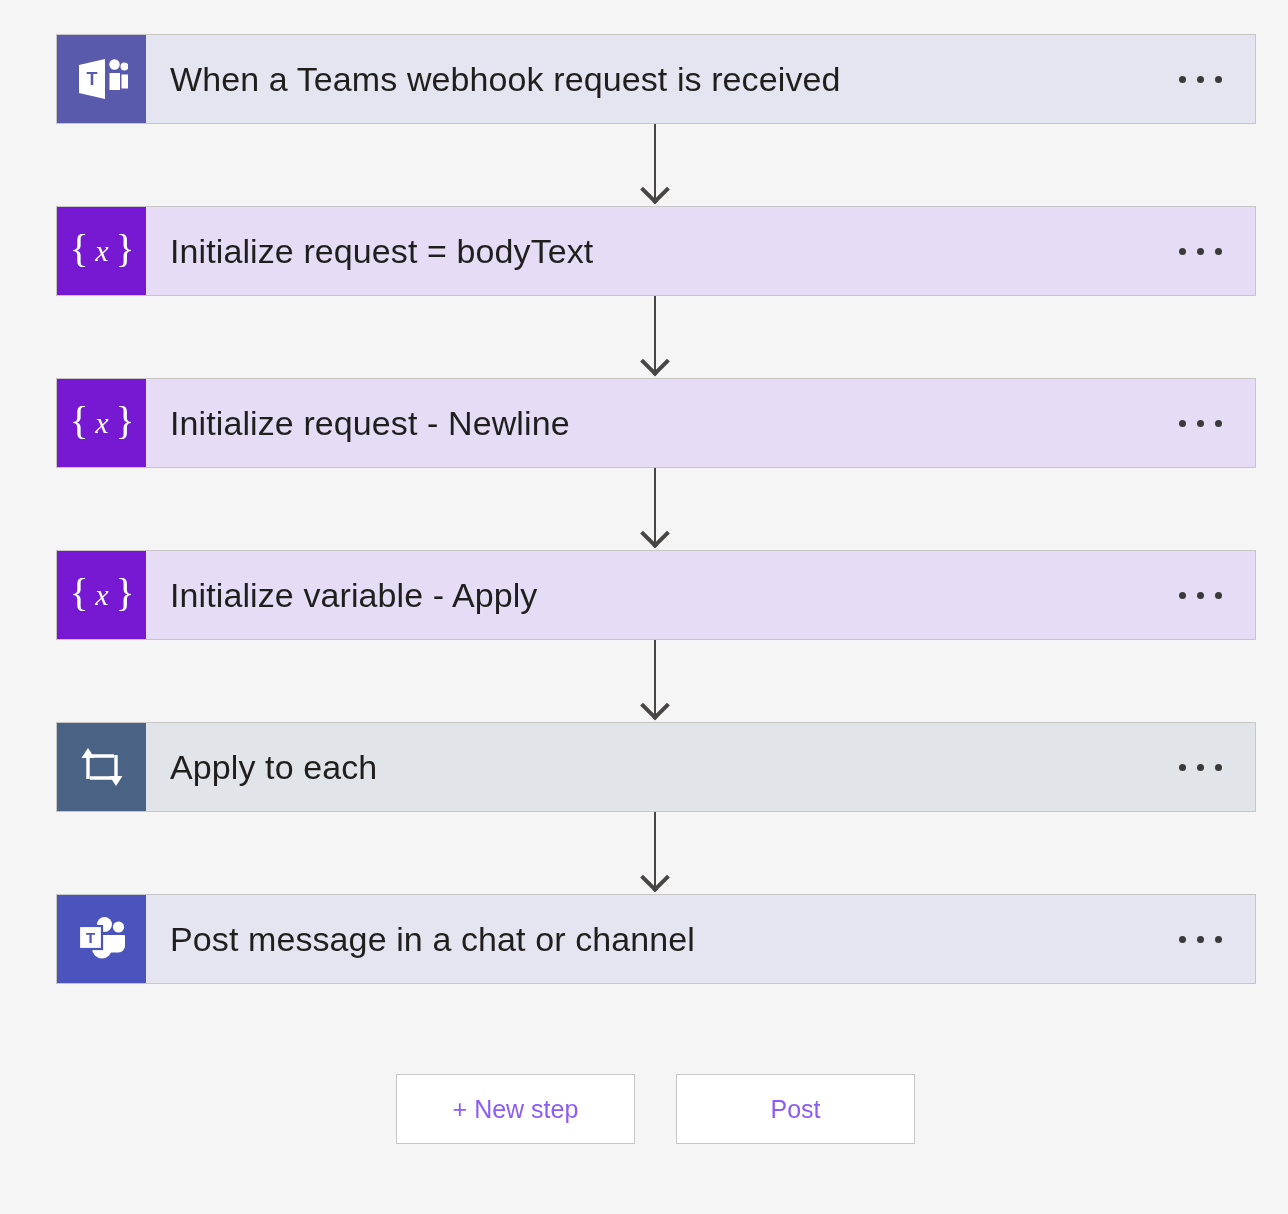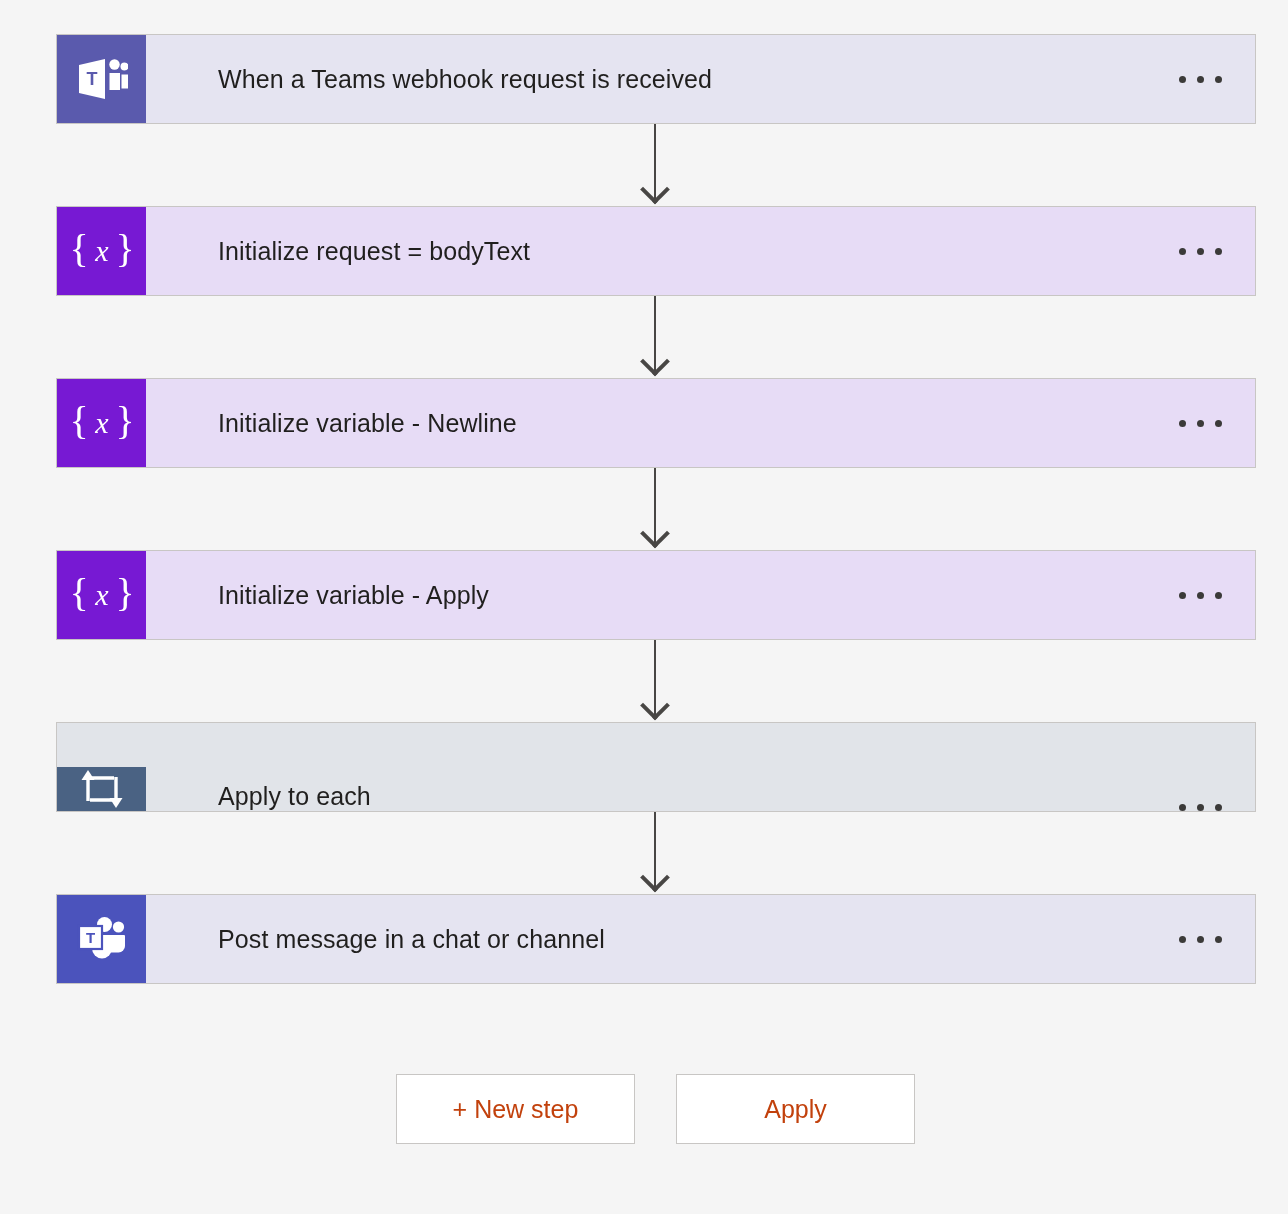--- a/index.html
+++ b/index.html
@@ -37,25 +37,24 @@
     display: flex;
     align-items: center;
     justify-content: center;
   }
 
   .card-label {
     flex: 1 1 auto;
     display: flex;
     align-items: center;
     padding-left: 24px;
-    font-size: 25px;
+    font-size: 34px;
     color: #201f1e;
     letter-spacing: 0.1px;
     white-space: nowrap;
-    margin-left: 48px;
   }
 
   .card-menu {
     flex: 0 0 110px;
     display: flex;
     align-items: center;
     justify-content: center;
     gap: 11px;
     cursor: pointer;
   }
@@ -67,21 +66,21 @@
     background: #3b3a39;
   }
 
   
   .card-trigger   { background: #e5e4f1; }
   .card-trigger   .card-icon { background: #5a5aad; }
 
   .card-variable  { background: #e7dcf6; }
   .card-variable  .card-icon { background: #7719d3; }
 
-  .card-loop      { background: #e1e4e9; align-items: flex-end; }
+  .card-loop      { background: #e1e4e9; }
   .card-loop      .card-icon { background: #4a6283; }
 
   .card-post      { background: #e5e4f1; }
   .card-post      .card-icon { background: #4b53bc; }
 
   
   .connector {
     position: absolute;
     left: 655px;
     width: 2px;
@@ -110,21 +109,21 @@
     display: flex;
     gap: 41px;
   }
   .action-btn {
     width: 239px;
     height: 70px;
     background: #ffffff;
     border: 1px solid #c8c6c4;
     font-family: "Liberation Sans", sans-serif;
     font-size: 25px;
-    color: #c2410c;
+    color: #8b5cf6;
     cursor: pointer;
     display: flex;
     align-items: center;
     justify-content: center;
   }
 </style>
 </head>
 <body>
 
 <div id="canvas">
@@ -173,21 +172,21 @@
   <div class="connector" style="top:296px; height:79px;"></div>
 
   <div class="flow-card card-variable" style="top:378px;">
     <div class="card-icon">
       <svg width="58" height="46" viewBox="0 0 58 46" aria-hidden="true">
         <text x="6" y="34" font-family="'Liberation Serif',serif" font-size="40" fill="#ffffff" text-anchor="middle">{</text>
         <text x="52" y="34" font-family="'Liberation Serif',serif" font-size="40" fill="#ffffff" text-anchor="middle">}</text>
         <text x="29" y="33" font-family="'Liberation Serif',serif" font-size="30" font-style="italic" fill="#ffffff" text-anchor="middle">x</text>
       </svg>
     </div>
-    <div class="card-label">Initialize variable - Newline</div>
+    <div class="card-label">Initialize request - Newline</div>
     <div class="card-menu">
       <i></i>
       <i></i>
       <i></i>
     </div>
   </div>
 
   <div class="connector" style="top:468px; height:79px;"></div>
 
   <div class="flow-card card-variable" style="top:550px;">
@@ -241,16 +240,16 @@
     <div class="card-label">Post message in a chat or channel</div>
     <div class="card-menu">
       <i></i>
       <i></i>
       <i></i>
     </div>
   </div>
 
   <div class="action-bar">
     <button class="action-btn">+ New step</button>
-    <button class="action-btn">Apply</button>
+    <button class="action-btn">Post</button>
   </div>
 
 </div>
 
 </body></html>

